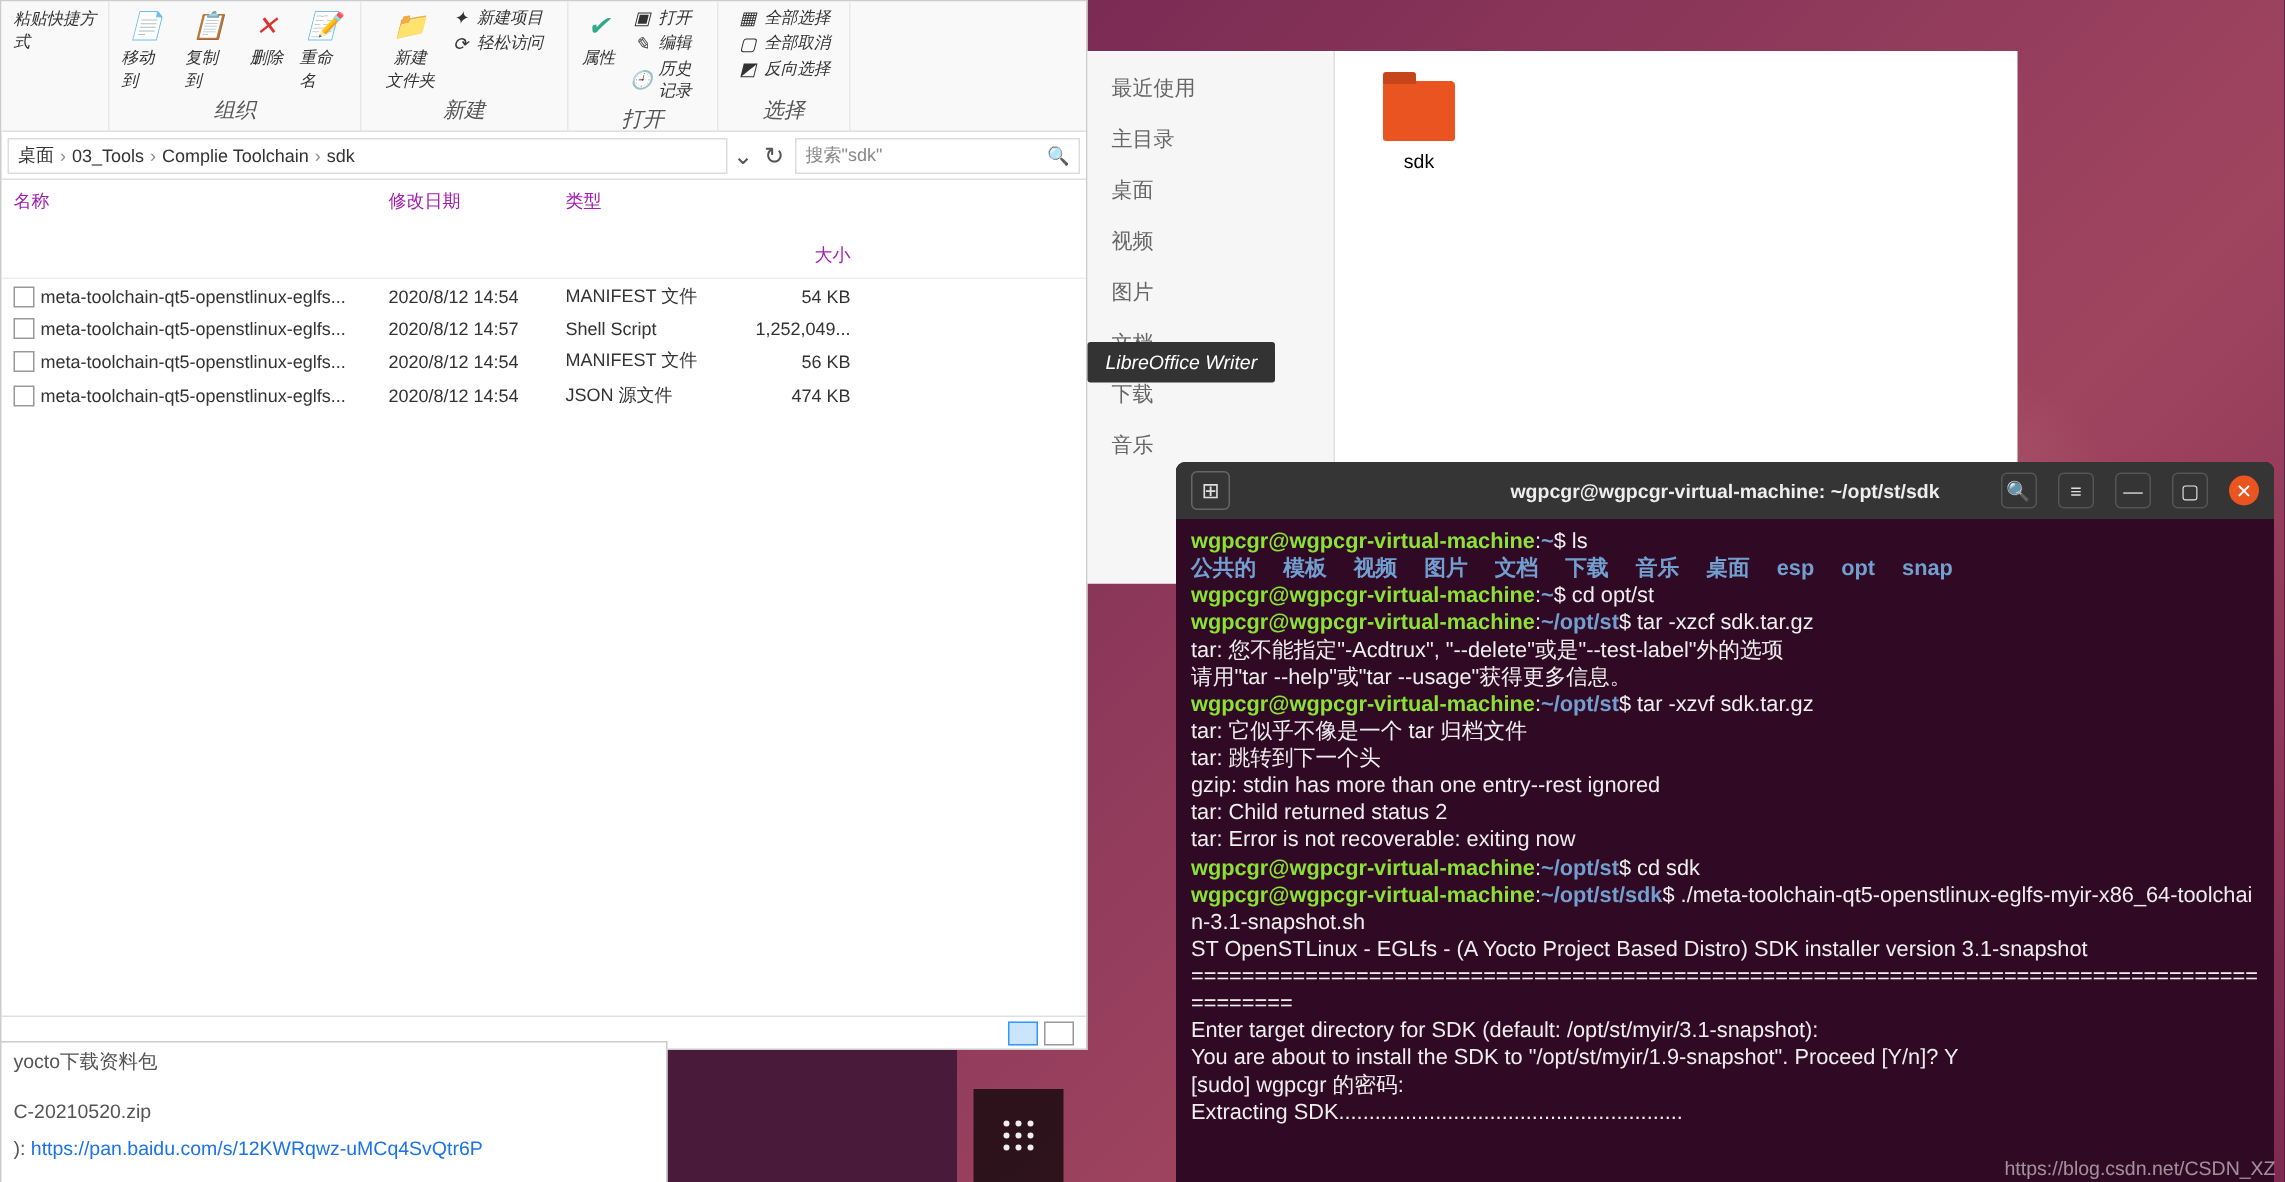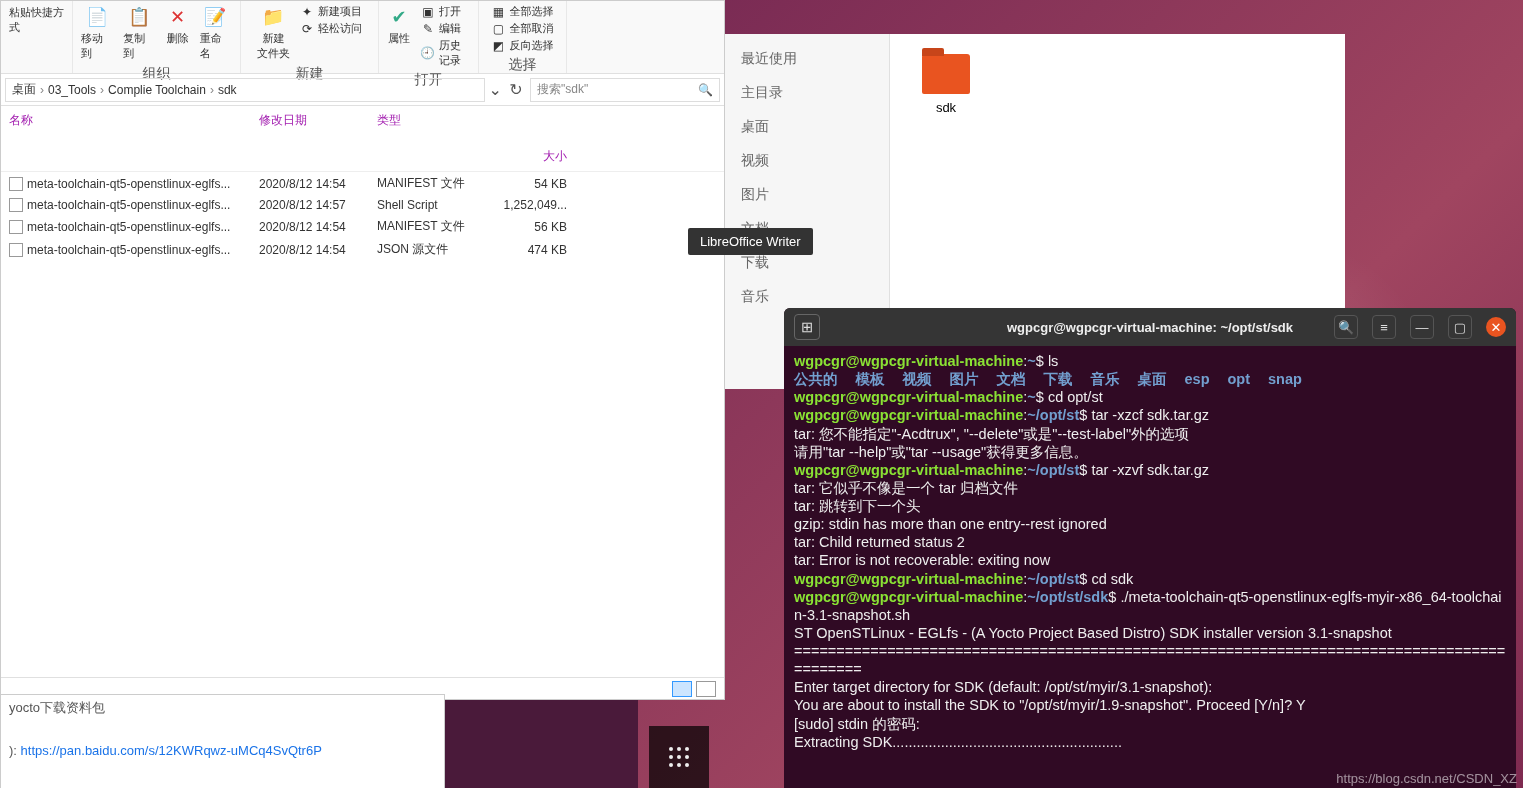--- a/index.html
+++ b/index.html
@@ -1,20 +1,20 @@
 <!DOCTYPE html>
 <html><head>
 <meta charset="utf-8">
 <style>
 * { margin: 0; padding: 0; box-sizing: border-box; font-family: "Microsoft YaHei", "Segoe UI", sans-serif; }
 body { width: 1523px; height: 788px; background: #4a1a3a; position: relative; overflow: hidden; }
 
 
 .win-explorer { position: absolute; left: 0; top: 0; width: 725px; height: 700px; background: #fff; border: 1px solid #ccc; }
-.ribbon { height: 73px; background: #f9f9f9; border-bottom: 1px solid #e0e0e0; display: flex; }
+.ribbon { height: 87px; background: #f9f9f9; border-bottom: 1px solid #e0e0e0; display: flex; font-style: italic; }
 .rb-group { display: flex; flex-direction: column; align-items: center; border-right: 1px solid #e8e8e8; padding: 2px 4px; }
 .rb-items { display: flex; flex: 1; gap: 2px; align-items: flex-start; }
 .rb-item { display: flex; flex-direction: column; align-items: center; font-size: 11px; color: #333; padding: 2px 4px; gap: 2px; cursor: pointer; }
 .rb-item-sm { display: flex; align-items: center; font-size: 11px; color: #333; padding: 1px 4px; gap: 4px; cursor: pointer; }
 .rb-label { font-size: 14px; color: #555; padding: 2px 0; }
 .rb-col { display: flex; flex-direction: column; }
 .ico { width: 24px; height: 24px; display: inline-flex; align-items: center; justify-content: center; font-size: 18px; }
 .ico-sm { width: 14px; height: 14px; display: inline-flex; align-items: center; justify-content: center; font-size: 12px; }
 
 .addrbar { height: 32px; display: flex; align-items: center; border-bottom: 1px solid #e0e0e0; padding: 0 4px; gap: 4px; }
@@ -49,21 +49,21 @@
 
 .nautilus { position: absolute; left: 725px; top: 0; width: 620px; height: 355px; background: #fff; margin-top: 34px; }
 .naut-sidebar { position: absolute; left: 0; top: 0; bottom: 0; width: 165px; background: #f6f6f6; border-right: 1px solid #e0e0e0; padding-top: 8px; }
 .naut-item { padding: 8px 16px; font-size: 14px; color: #666; cursor: pointer; }
 .naut-main { position: absolute; left: 165px; top: 0; right: 0; bottom: 0; padding: 12px; }
 .folder { display: inline-flex; flex-direction: column; align-items: center; gap: 6px; cursor: pointer; font-size: 13px; margin: 8px 20px; }
 .folder-ico { width: 48px; height: 40px; background: #e95420; border-radius: 3px 3px 2px 2px; position: relative; }
 .folder-ico::before { content:''; position: absolute; top:-6px; left:0; width:22px; height:8px; background:#c7451a; border-radius: 2px 2px 0 0; }
 
 
-.tooltip { position: absolute; left: 688px; top: 228px; background: #333; color: #fff; padding: 6px 12px; font-size: 13px; border-radius: 2px; }
+.tooltip { position: absolute; left: 725px; top: 228px; background: #333; color: #fff; padding: 6px 12px; font-size: 13px; border-radius: 2px; font-style: italic; }
 
 
 .terminal { position: absolute; left: 784px; top: 308px; width: 732px; height: 480px; background: #300a24; color: #ccc; font-family: "Ubuntu Mono", monospace; font-size: 14.5px; border-radius: 6px 6px 0 0; overflow: hidden; }
 .term-titlebar { height: 38px; background: #353535; display: flex; align-items: center; padding: 0 10px; color: #ddd; }
 .term-tab { width: 26px; height: 26px; border: 1px solid #666; border-radius: 4px; display: flex; align-items: center; justify-content: center; margin-right: auto; cursor: pointer; }
 .term-title { position: absolute; left: 50%; transform: translateX(-50%); font-size: 13px; font-weight: bold; color: #eee; }
 .term-btns { display: flex; gap: 14px; align-items: center; }
 .term-btn { width: 24px; height: 24px; border-radius: 4px; display: flex; align-items: center; justify-content: center; cursor: pointer; color: #ddd; border: 1px solid #555; font-size: 13px; }
 .term-close { background: #e95420; border-radius: 50%; border: none; width: 20px; height: 20px; color: #fff; }
 .term-body { padding: 6px 10px; line-height: 1.25; white-space: pre-wrap; word-break: break-all; }
@@ -245,20 +245,21 @@
 
   <div class="statusbar">
     <span class="view-btn active"></span>
     <span class="view-btn"></span>
   </div>
 </div>
 
 <div class="bg-snip1">
   <div>yocto下载资料包</div>
   <div style="height:16px"></div>
+  <div>C-20210520.zip</div>
   <div style="height:10px"></div>
   <div><span>): </span><span class="link">https://pan.baidu.com/s/12KWRqwz-uMCq4SvQtr6P</span></div>
 </div>
 
 <div class="nautilus">
   <div class="naut-sidebar" id="naut-sidebar">
       <div class="naut-item">最近使用</div>
       <div class="naut-item">主目录</div>
       <div class="naut-item">桌面</div>
       <div class="naut-item">视频</div>
@@ -314,17 +315,17 @@
 <span class="pr-white">tar: 跳转到下一个头</span>
 <span class="pr-white">gzip: stdin has more than one entry--rest ignored</span>
 <span class="pr-white">tar: Child returned status 2</span>
 <span class="pr-white">tar: Error is not recoverable: exiting now</span>
 <span class="pr-user">wgpcgr@wgpcgr-virtual-machine</span><span class="pr-white">:</span><span class="pr-path">~/opt/st</span><span class="pr-white">$</span> <span class="pr-white">cd sdk</span>
 <span class="pr-user">wgpcgr@wgpcgr-virtual-machine</span><span class="pr-white">:</span><span class="pr-path">~/opt/st/sdk</span><span class="pr-white">$</span> <span class="pr-white">./meta-toolchain-qt5-openstlinux-eglfs-myir-x86_64-toolchain-3.1-snapshot.sh</span>
 <span class="pr-white">ST OpenSTLinux - EGLfs - (A Yocto Project Based Distro) SDK installer version 3.1-snapshot</span>
 <span class="pr-white">============================================================================================</span>
 <span class="pr-white">Enter target directory for SDK (default: /opt/st/myir/3.1-snapshot):</span>
 <span class="pr-white">You are about to install the SDK to "/opt/st/myir/1.9-snapshot". Proceed [Y/n]? Y</span>
-<span class="pr-white">[sudo] stdin 的密码:</span>
+<span class="pr-white">[sudo] wgpcgr 的密码:</span>
 <span class="pr-white">Extracting SDK.........................................................</span></div>
 </div>
 
 <div class="watermark">https://blog.csdn.net/CSDN_XZ</div>
 
 </body></html>

